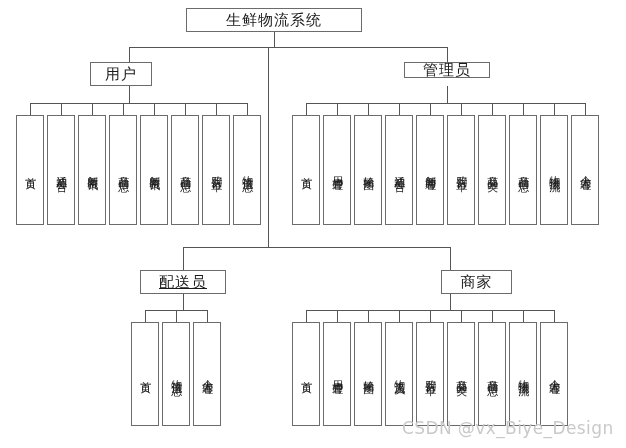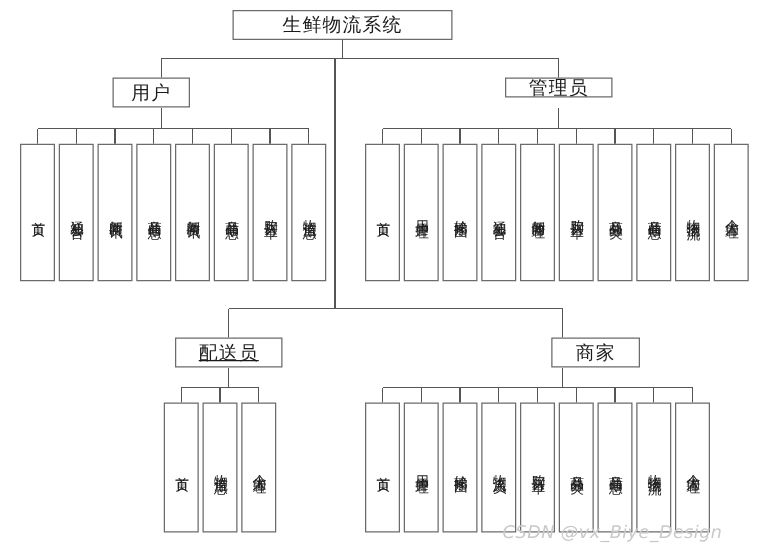--- a/index.html
+++ b/index.html
@@ -11,23 +11,23 @@
   .node{position:absolute;box-sizing:border-box;background:#ffffff;
         border:1px solid #6b6b6b;display:flex;align-items:center;
         justify-content:center;color:#1b1b1b;}
   .node.h{font-size:15px;letter-spacing:1px;}
   .node.v{writing-mode:vertical-rl;text-orientation:upright;
           font-size:11px;line-height:1.22;letter-spacing:1.5px;
           padding:6px 0;}
   .node.v span{writing-mode:vertical-rl;text-orientation:upright;}
 
   .watermark{position:absolute;left:402px;top:418px;
-             font-size:14px;color:#c9c9c9;letter-spacing:.4px;
+             font-size:17px;color:#c9c9c9;letter-spacing:.4px;
              font-family:"DejaVu Sans","Liberation Sans",sans-serif;
-             white-space:nowrap;pointer-events:none;font-style:italic;}
+             white-space:nowrap;pointer-events:none;}
 </style>
 </head>
 <body>
 
 <div id="stage">
 
   <svg id="wires" viewBox="0 0 626 448">
       <line x1="274" y1="32" x2="274" y2="47" stroke="#555555" stroke-width="1" shape-rendering="crispEdges"></line>
       <line x1="129" y1="47" x2="447" y2="47" stroke="#555555" stroke-width="1" shape-rendering="crispEdges"></line>
       <line x1="129" y1="47" x2="129" y2="62" stroke="#555555" stroke-width="1" shape-rendering="crispEdges"></line>

